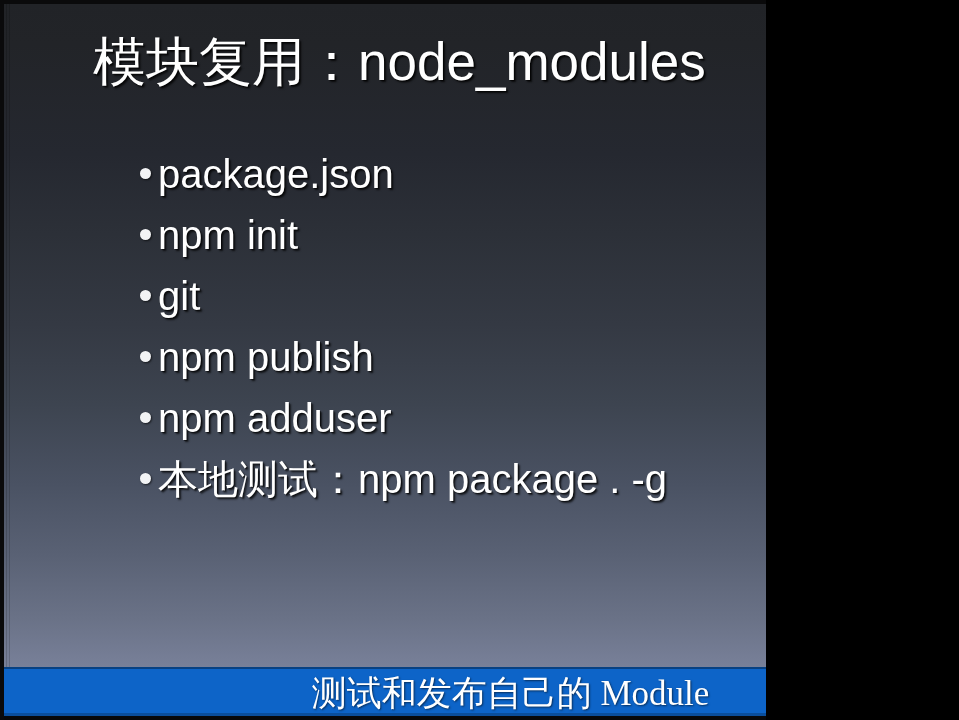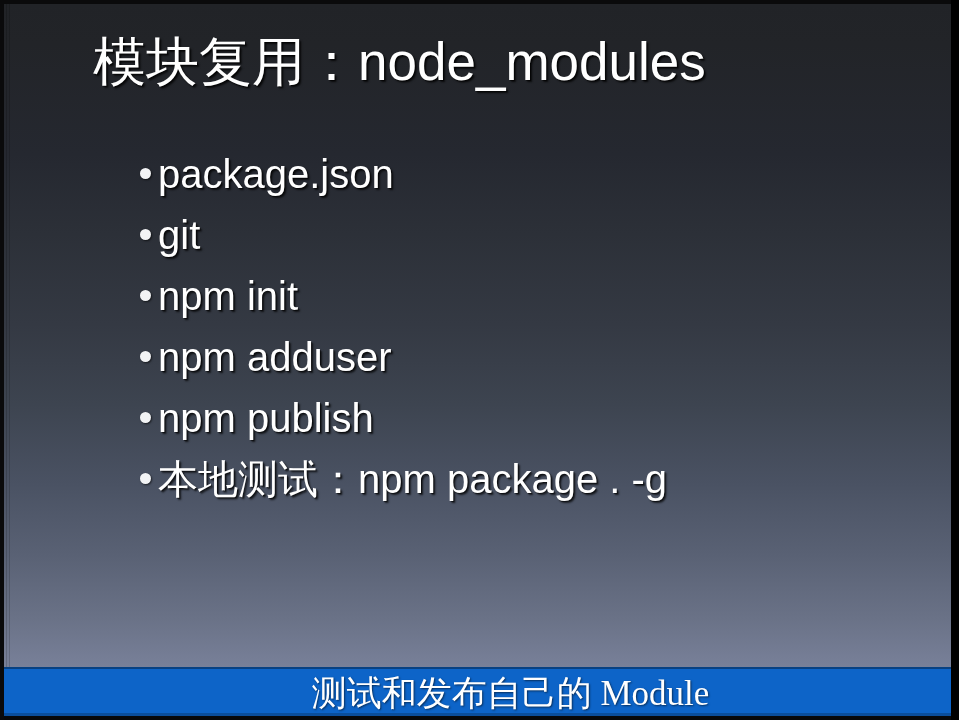--- a/index.html
+++ b/index.html
@@ -11,21 +11,21 @@
   body {
     width: 959px;
     height: 720px;
     overflow: hidden;
     font-family: "Liberation Sans", "DejaVu Sans", sans-serif;
   }
 
   
   #slide {
     position: relative;
-    width: 951px;
+    width: 766px;
     height: 720px;
     background: #0a0a0b;
     overflow: hidden;
   }
 
   
   #canvas {
     position: absolute;
     left: 4px;
     top: 4px;
@@ -161,36 +161,36 @@
 
     <div id="bullets">
 
       <div class="bullet-row">
         <span class="bullet-dot"></span>
         <span class="bullet-text">package.json</span>
       </div>
 
       <div class="bullet-row">
         <span class="bullet-dot"></span>
+        <span class="bullet-text">npm init</span>
+      </div>
+
+      <div class="bullet-row">
+        <span class="bullet-dot"></span>
         <span class="bullet-text">git</span>
       </div>
 
       <div class="bullet-row">
         <span class="bullet-dot"></span>
-        <span class="bullet-text">npm init</span>
+        <span class="bullet-text">npm publish</span>
       </div>
 
       <div class="bullet-row">
         <span class="bullet-dot"></span>
         <span class="bullet-text">npm adduser</span>
-      </div>
-
-      <div class="bullet-row">
-        <span class="bullet-dot"></span>
-        <span class="bullet-text">npm publish</span>
       </div>
 
       <div class="bullet-row">
         <span class="bullet-dot"></span>
         <span class="bullet-text">本地测试：npm package . -g</span>
       </div>
 
     </div>
 
     <div id="footer-bar">

